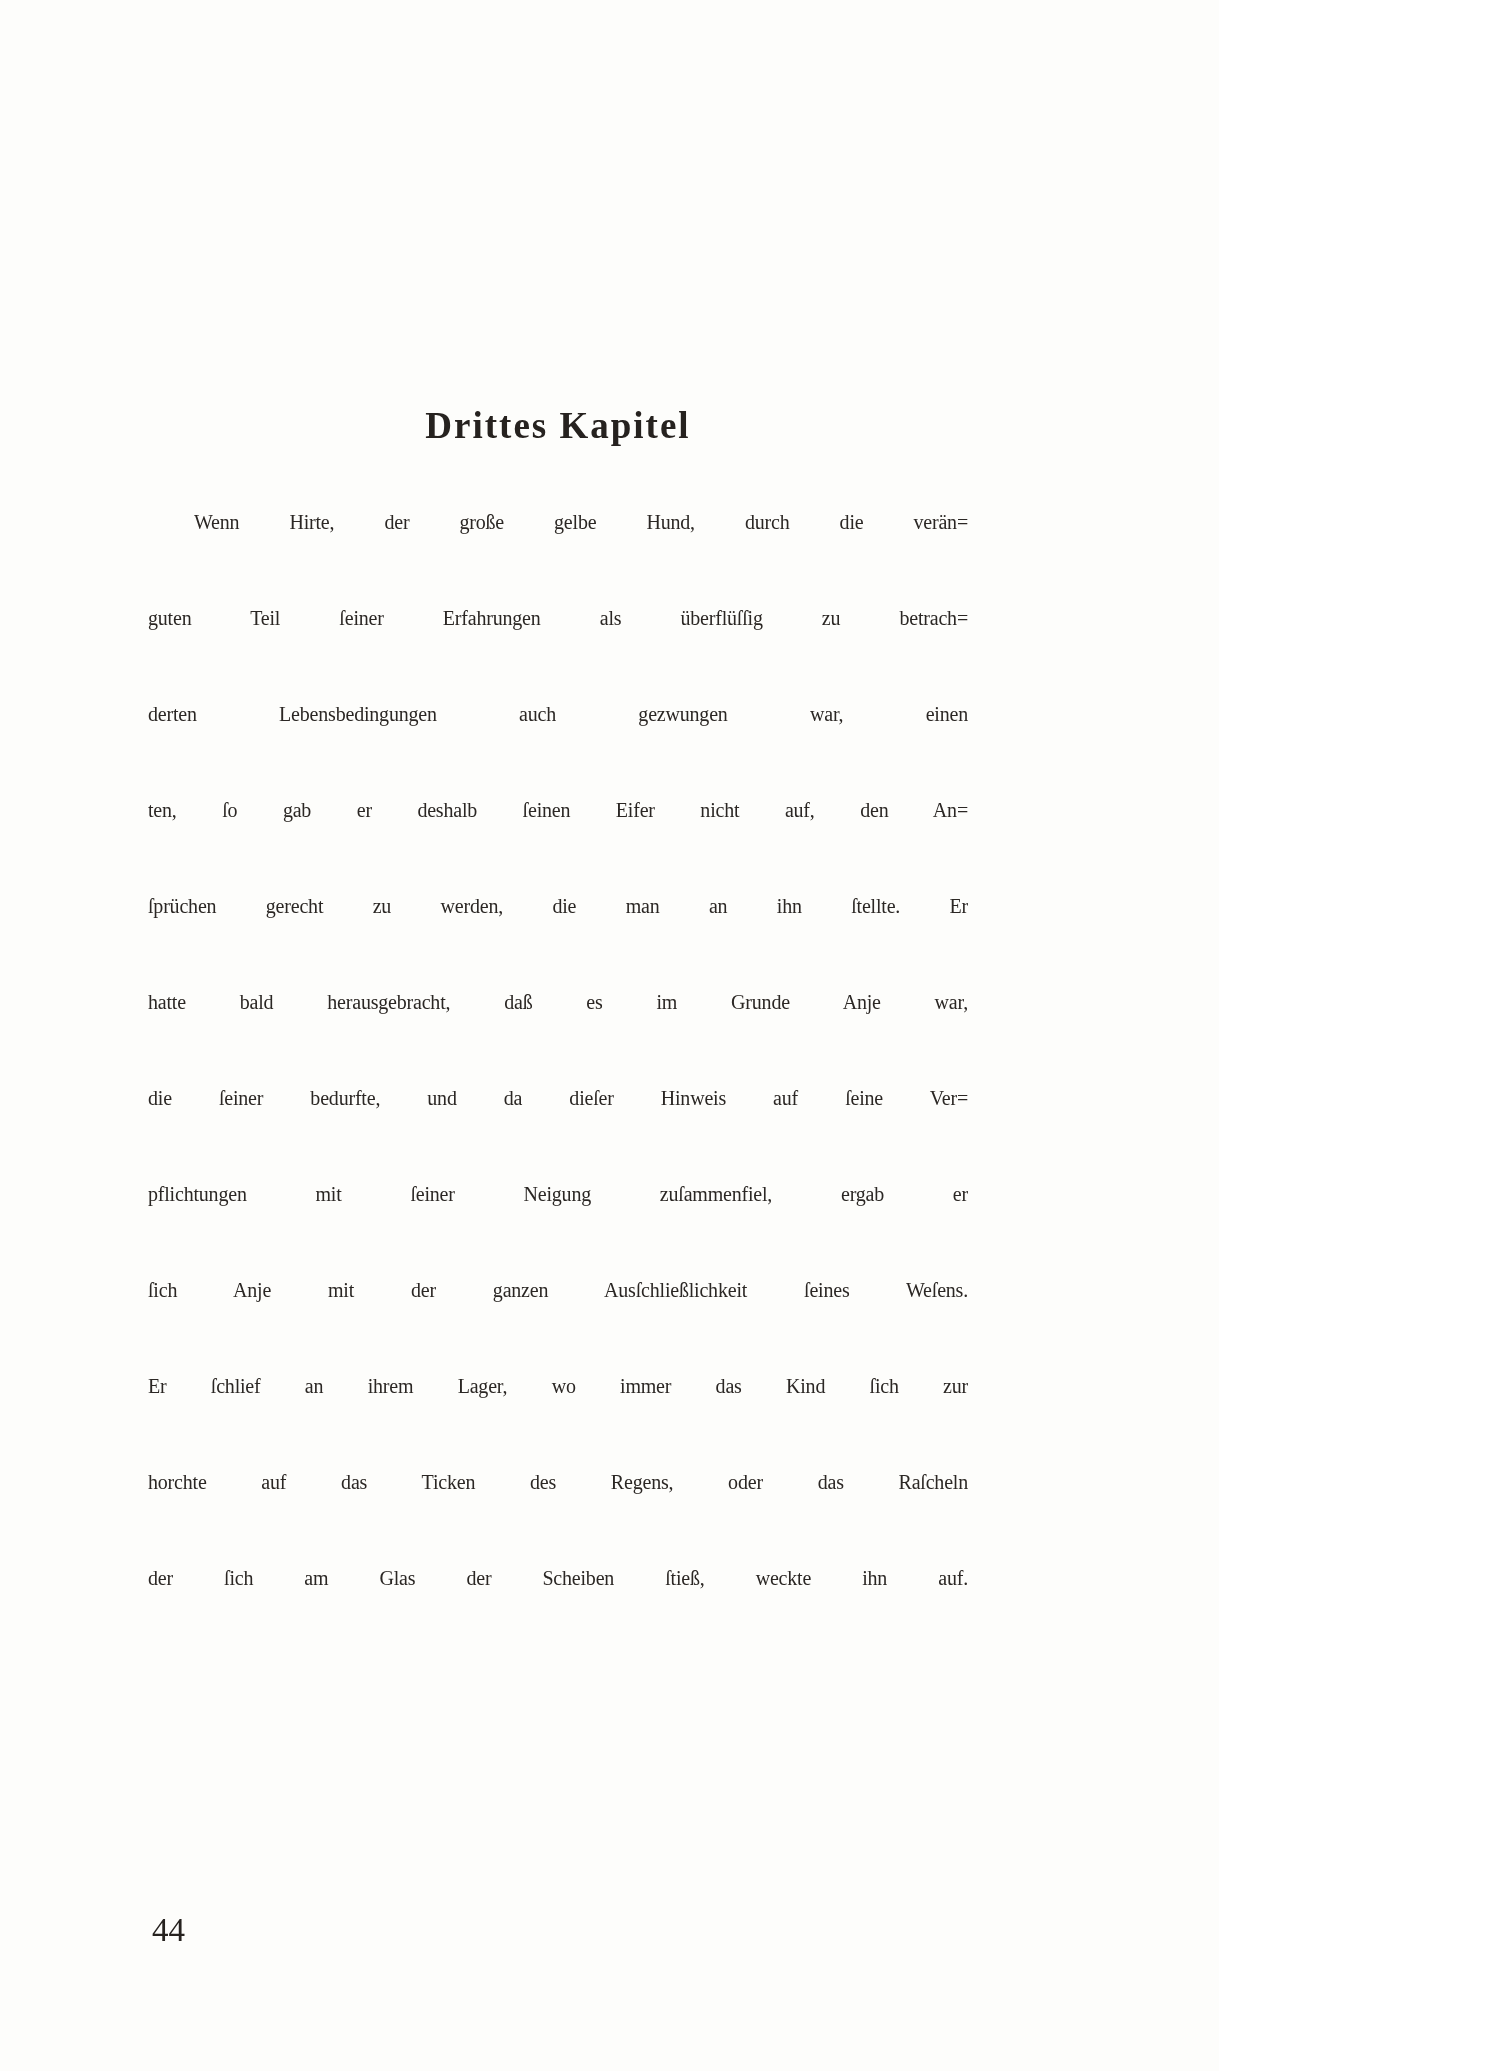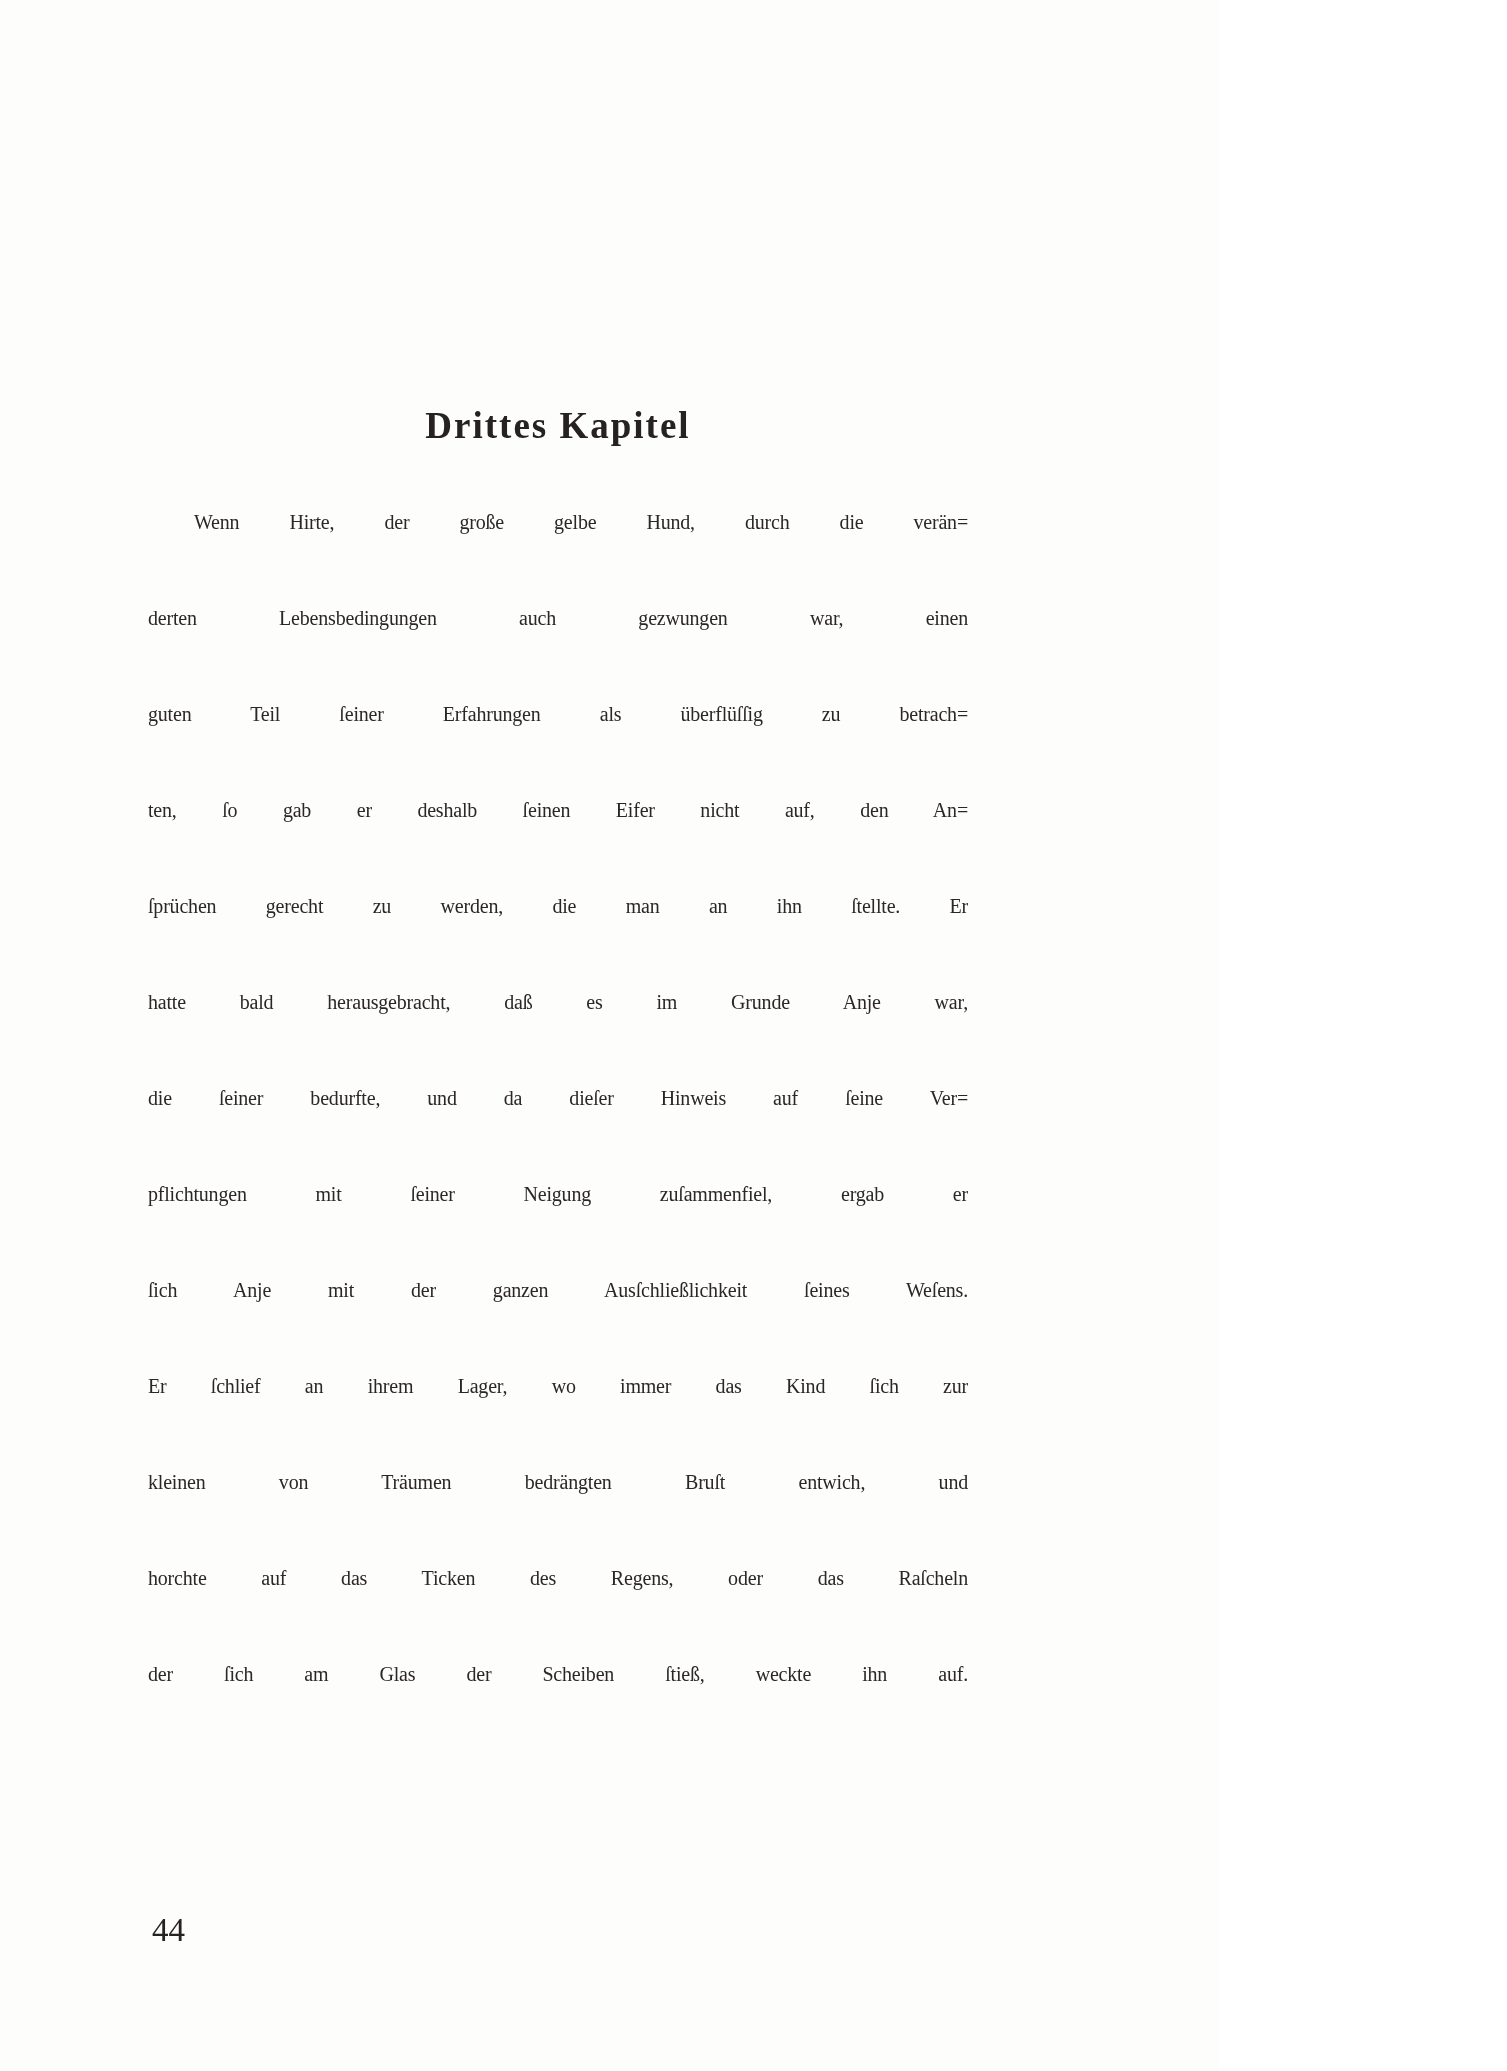--- a/index.html
+++ b/index.html
@@ -62,29 +62,28 @@
 </style>
 </head>
 <body>
 
 <div class="scan-page">
 
   <h1 class="chapter-title">Drittes Kapitel</h1>
 
   <div class="text-block">
     <p class="text-line indent">Wenn Hirte, der große gelbe Hund, durch die verän=</p>
+    <p class="text-line">guten Teil ſeiner Erfahrungen als überflüſſig zu betrach=</p>
     <p class="text-line">derten Lebensbedingungen auch gezwungen war, einen</p>
-    <p class="text-line">guten Teil ſeiner Erfahrungen als überflüſſig zu betrach=</p>
     <p class="text-line">ten, ſo gab er deshalb ſeinen Eifer nicht auf, den An=</p>
     <p class="text-line">ſprüchen gerecht zu werden, die man an ihn ſtellte. Er</p>
     <p class="text-line">hatte bald herausgebracht, daß es im Grunde Anje war,</p>
     <p class="text-line">die ſeiner bedurfte, und da dieſer Hinweis auf ſeine Ver=</p>
     <p class="text-line">pflichtungen mit ſeiner Neigung zuſammenfiel, ergab er</p>
     <p class="text-line">ſich Anje mit der ganzen Ausſchließlichkeit ſeines Weſens.</p>
     <p class="text-line">Er ſchlief an ihrem Lager, wo immer das Kind ſich zur</p>
-    <p class="text-line">kleinen von Träumen bedrängten Bruſt entwich, und</p>
     <p class="text-line">horchte auf das Ticken des Regens, oder das Raſcheln</p>
     <p class="text-line">der ſich am Glas der Scheiben ſtieß, weckte ihn auf.</p>
   </div>
 
   <div class="page-number">44</div>
 
 </div>
 
 </body></html>

